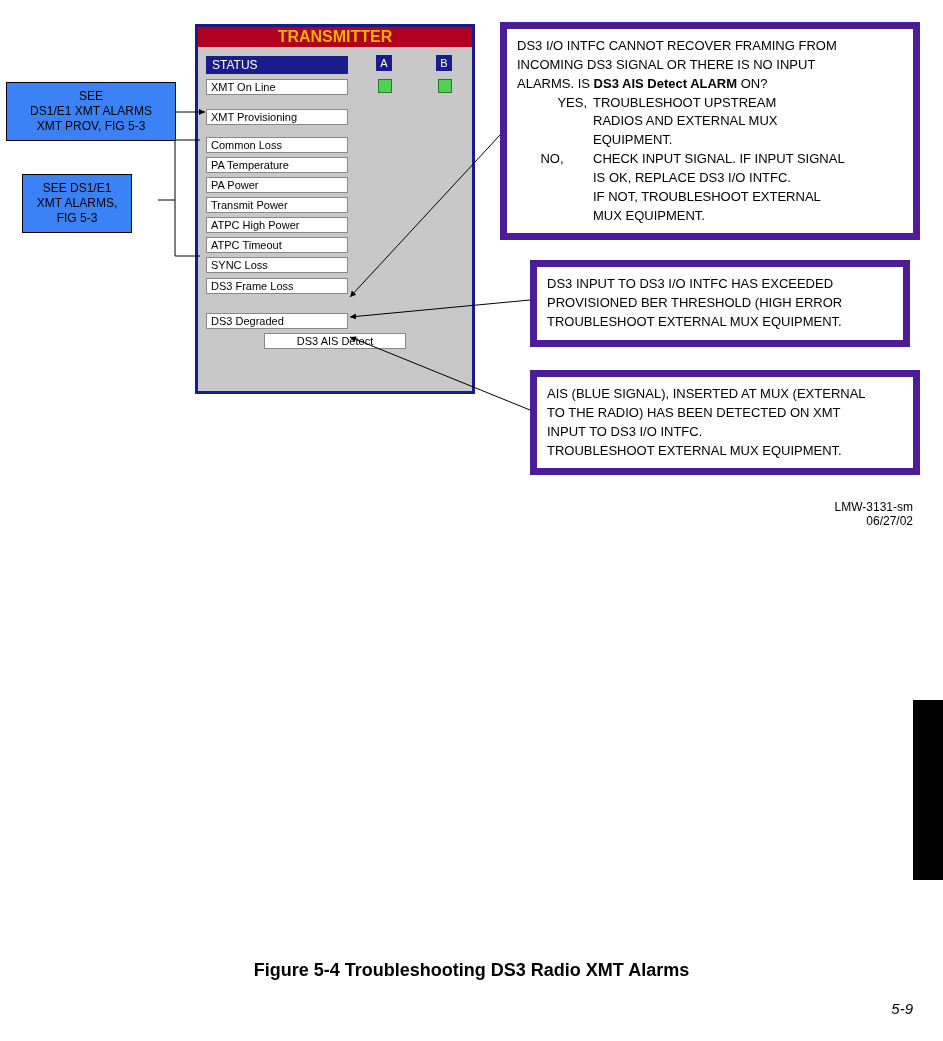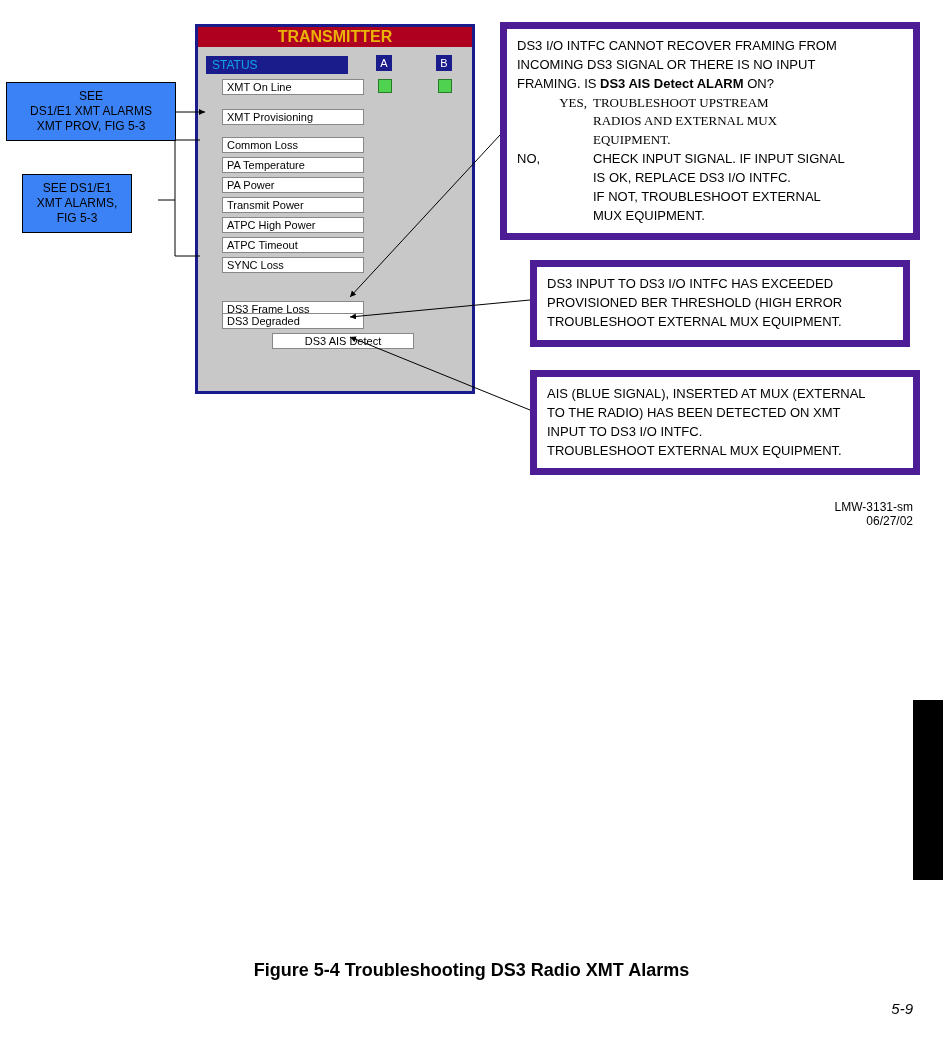--- a/index.html
+++ b/index.html
@@ -2,26 +2,26 @@
 <html><head>
 <meta charset="utf-8">
 <style>
   html,body{margin:0;padding:0;background:#fff;font-family:Arial,Helvetica,sans-serif;color:#000;}
   #page{position:relative;width:943px;height:1041px;}
   .abs{position:absolute;box-sizing:border-box;}
   
   #tx-outer{left:195px;top:24px;width:280px;height:370px;border:3px solid #1b1c8b;background:#c8c8c8;}
   #tx-header{position:absolute;left:0;top:0;right:0;height:20px;background:#b00020;color:#eab308;text-align:center;font-size:16px;font-weight:bold;line-height:20px;}
   #tx-status-row{position:absolute;left:8px;top:28px;right:8px;height:18px;}
-  #tx-status-label{display:inline-block;background:#1b1c8b;color:#0ea5e9;font-size:12px;padding:2px 6px;width:130px;}
+  #tx-status-label{display:inline-block;background:#1b1c8b;color:#ffffff;font-size:12px;padding:2px 6px;width:130px;}
   .col-head{display:inline-block;width:16px;height:16px;background:#1b1c8b;color:#fff;text-align:center;font-size:11px;line-height:16px;vertical-align:top;}
   #colA{position:absolute;left:170px;top:0;}
   #colB{position:absolute;left:230px;top:0;}
   .tx-row{position:absolute;left:8px;right:8px;height:18px;}
-  .tx-cell{display:inline-block;background:#fff;border:1px solid #888;font-size:11px;padding:1px 4px;width:132px;margin-left:16px;}
+  .tx-cell{display:inline-block;background:#fff;border:1px solid #888;font-size:11px;padding:1px 4px;width:132px;}
   .ind{position:absolute;width:12px;height:12px;border:1px solid #2a7a2a;}
   .ind.green{background:#4fd24f;}
   
   .note{border:1px solid #000;background:#3b82f6;font-size:12px;text-align:center;padding:6px 4px;line-height:1.25;}
   
   .tbox{border:7px solid #4c1d95;background:#fff;font-size:13px;padding:8px 10px;line-height:1.45;}
   .tbox b{font-weight:bold;}
   
   svg.arrows{position:absolute;left:0;top:0;pointer-events:none;}
   
@@ -79,47 +79,47 @@
     <div class="tx-row" style="top:188px;">
       <span class="tx-cell">ATPC High Power</span>
     </div>
     <div class="tx-row" style="top:208px;">
       <span class="tx-cell">ATPC Timeout</span>
     </div>
     <div class="tx-row" style="top:228px;">
       <span class="tx-cell">SYNC Loss</span>
     </div>
 
-    <div class="tx-row" style="top:272px;">
+    <div class="tx-row" style="top:249px;">
       <span class="tx-cell">DS3 Frame Loss</span>
     </div>
     <div class="tx-row" style="top:284px;">
       <span class="tx-cell">DS3 Degraded</span>
     </div>
     <div class="tx-row" style="top:304px;text-align:center;">
       <span class="tx-cell">DS3 AIS Detect</span>
     </div>
   </div>
 
   <div class="abs tbox" style="left:500px;top:22px;width:420px;">
     <div>DS3 I/O INTFC CANNOT RECOVER FRAMING FROM</div>
     <div>INCOMING DS3 SIGNAL OR THERE IS NO INPUT</div>
     <div>
-      <span> FRAMING. IS </span><b>DS3 AIS Detect ALARM</b><span> ON?</span>
+      <span> ALARMS. IS </span><b>DS3 AIS Detect ALARM</b><span> ON?</span>
     </div>
-    <div style="display:flex;font-family:Liberation Serif, serif;">
+    <div style="display:flex;">
       <div style="width:70px;text-align:right;padding-right:6px;">YES,</div>
       <div>
         <div>TROUBLESHOOT UPSTREAM</div>
         <div>RADIOS AND EXTERNAL MUX</div>
         <div>EQUIPMENT.</div>
       </div>
     </div>
     <div style="display:flex;">
-      <div style="width:70px;text-align:left;padding-right:6px;">NO,</div>
+      <div style="width:70px;text-align:center;padding-right:6px;">NO,</div>
       <div>
         <div>CHECK INPUT SIGNAL. IF INPUT SIGNAL</div>
         <div>IS OK, REPLACE DS3 I/O INTFC.</div>
         <div>IF NOT, TROUBLESHOOT EXTERNAL</div>
         <div>MUX EQUIPMENT.</div>
       </div>
     </div>
   </div>
 
   <div class="abs tbox" style="left:530px;top:260px;width:380px;">

